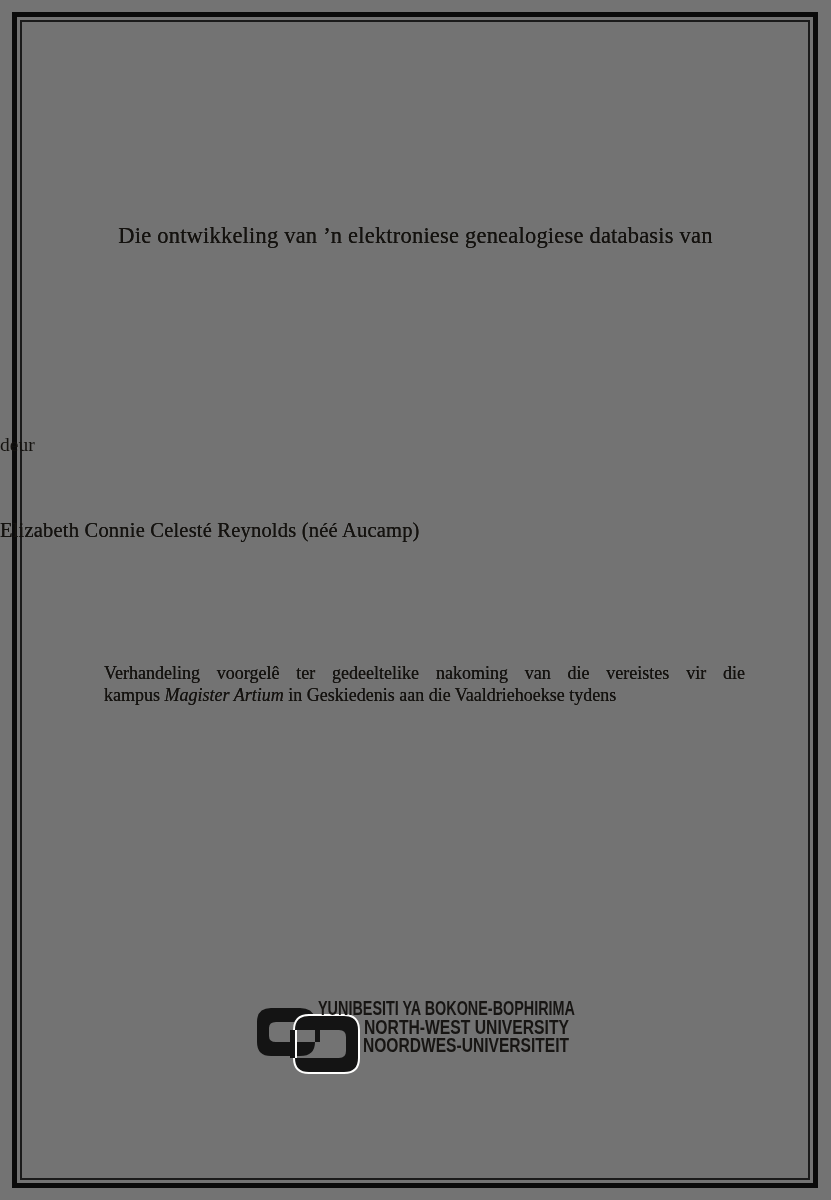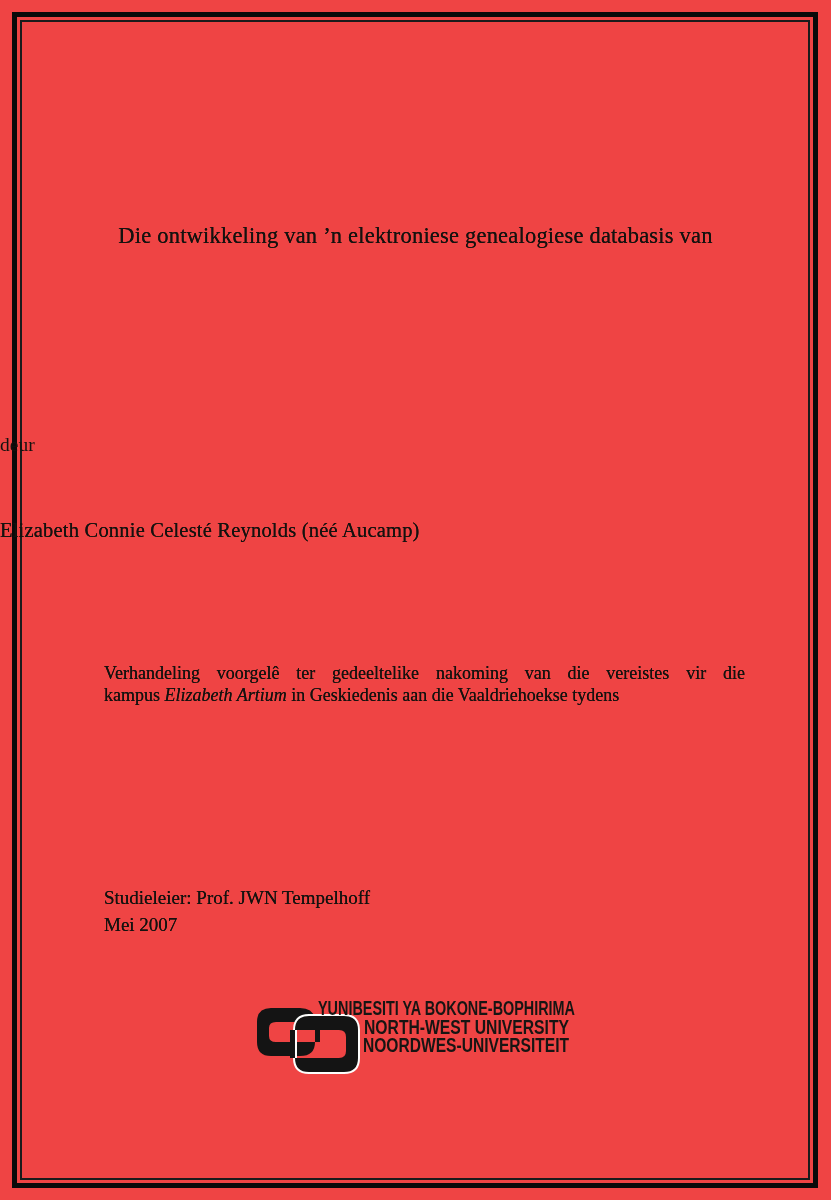--- a/index.html
+++ b/index.html
@@ -9,21 +9,21 @@
     height: 1200px;
     background: #fdfdfc;
     overflow: hidden;
     font-family: "Liberation Serif", "DejaVu Serif", serif;
     color: #161514;
   }
   .page {
     position: absolute;
     left: 0; top: 0;
     width: 831px; height: 1200px;
-    background: #ef4444;
+    background: #737373;
   }
   
   .frame-outer {
     position: absolute;
     left: 12px; top: 12px;
     width: 806px; height: 1176px;
     border: 5px solid #0a0a0a;
     box-sizing: border-box;
   }
   .frame-inner {
@@ -107,27 +107,23 @@
   <div class="title-block">
     <div>Die ontwikkeling van ’n elektroniese genealogiese databasis van</div>
   </div>
 
   <div class="byline">deur</div>
 
   <div class="author">Elizabeth Connie Celesté Reynolds (néé Aucamp)</div>
 
   <div class="submission">
     <div class="justified">Verhandeling voorgelê ter gedeeltelike nakoming van die vereistes vir die</div>
-    <div><span>kampus </span><span class="ital">Elizabeth Artium</span><span> in Geskiedenis aan die Vaaldriehoekse tydens</span></div>
+    <div><span>kampus </span><span class="ital">Magister Artium</span><span> in Geskiedenis aan die Vaaldriehoekse tydens</span></div>
   </div>
 
-  <div class="supervisor-block">
-    <div>Studieleier: Prof. JWN Tempelhoff</div>
-    <div>Mei 2007</div>
-  </div>
 
   <div class="logo">
     <svg width="322" height="82" viewBox="0 0 322 82" xmlns="http://www.w3.org/2000/svg">
 
       <g>
         <path fill="#141414" fill-rule="evenodd" d="M15,14 H44 Q59,14 59,28 V48 Q59,62 44,62 H15 Q1,62 1,48 V28 Q1,14 15,14 Z
                  M20,28 H64 V48 H20 Q13,48 13,42 V34 Q13,28 20,28 Z"></path>
       </g>
 
       <g>

